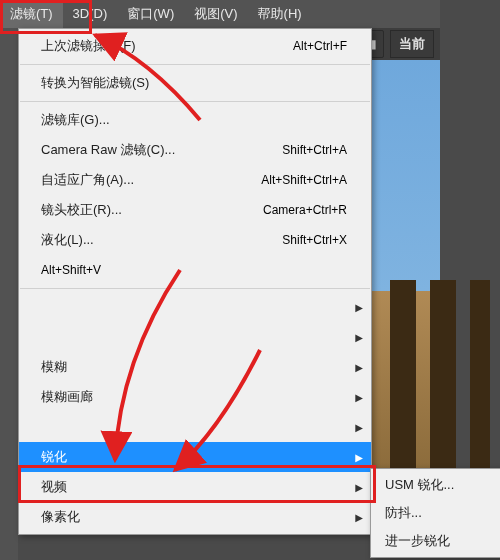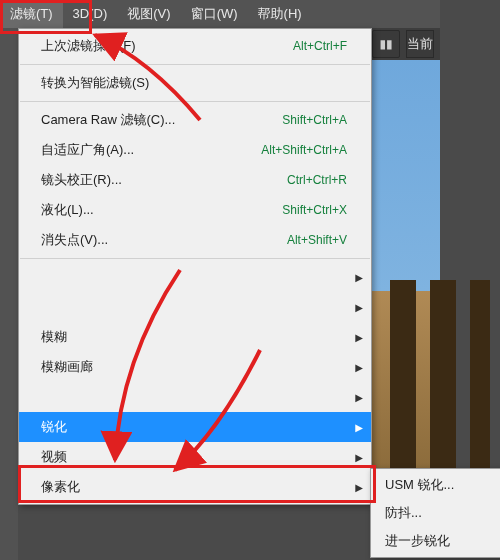--- a/index.html
+++ b/index.html
@@ -5,28 +5,28 @@
   html,body{margin:0;padding:0;width:500px;height:560px;overflow:hidden;font-family:"Microsoft YaHei","SimSun",Arial,sans-serif;font-size:13px;background:#4a4a4a;}
   .app{position:relative;width:440px;height:560px;}
   
   .menubar{position:absolute;left:0;top:0;right:0;height:28px;background:#535353;display:flex;align-items:center;color:#e8e8e8;}
   .menubar .mitem{padding:0 10px;height:28px;line-height:28px;cursor:default;}
   .menubar .mitem.active{background:#6a6a6a;}
   
   .stripbg{position:absolute;left:0;top:28px;right:0;height:32px;background:#3d3d3d;}
   .strip-right{position:absolute;right:0;top:28px;height:32px;display:flex;align-items:center;gap:6px;padding-right:6px;}
   .iconbtn{width:26px;height:26px;background:#3a3a3a;border:1px solid #2a2a2a;border-radius:2px;display:flex;align-items:center;justify-content:center;color:#cfcfcf;font-size:12px;}
-  .tab-cur{height:26px;background:#3a3a3a;border:1px solid #2a2a2a;color:#e0e0e0;padding:0 0;display:flex;align-items:center;}
+  .tab-cur{height:26px;background:#3a3a3a;border:1px solid #2a2a2a;color:#e0e0e0;padding:0 8px;display:flex;align-items:center;font-weight:bold;}
   
   .leftcol{position:absolute;left:0;top:28px;width:18px;bottom:0;background:#525252;}
   
   .menu{position:absolute;left:18px;top:28px;width:352px;background:#f0f0f0;border:1px solid #9a9a9a;box-shadow:2px 2px 6px rgba(0,0,0,.35);padding:2px 0;}
   .mi{position:relative;display:flex;align-items:center;height:30px;padding:0 24px 0 22px;color:#222;}
   .mi .lab{flex:1;white-space:nowrap;}
-  .mi .scut{color:#15803d;font-size:12px;white-space:nowrap;}
+  .mi .scut{color:#000000;font-size:12px;white-space:nowrap;}
   .mi .arw{position:absolute;right:8px;top:50%;transform:translateY(-50%);font-size:10px;color:#333;}
   .mi.sel{background:#1e90ff;color:#fff;}
   .mi.sel .scut,.mi.sel .arw{color:#fff;}
   .sep{height:1px;background:#d0d0d0;margin:3px 1px;}
   
   .submenu{position:absolute;left:370px;top:468px;width:130px;background:#f0f0f0;border:1px solid #9a9a9a;box-shadow:2px 2px 6px rgba(0,0,0,.35);padding:2px 0;}
   .submenu .mi{height:28px;padding:0 14px;justify-content:center;}
   
   .photo{position:absolute;left:370px;top:60px;right:0;height:420px;
     background:linear-gradient(180deg,#6fa8dc 0%,#7fb3e0 55%,#b08a55 55%,#8a6a3a 100%);}
@@ -47,22 +47,22 @@
   <div class="photo">
     <div class="tree t1"></div>
     <div class="tree t2"></div>
     <div class="tree t3"></div>
   </div>
   <div class="photo-left"></div>
 
   <div class="menubar">
     <div class="mitem active">滤镜(T)</div>
     <div class="mitem">3D(D)</div>
+    <div class="mitem">窗口(W)</div>
     <div class="mitem">视图(V)</div>
-    <div class="mitem">窗口(W)</div>
     <div class="mitem">帮助(H)</div>
   </div>
 
   <div class="stripbg"></div>
   <div class="strip-right">
     <div class="iconbtn">✎</div>
     <div class="iconbtn">▮▮</div>
     <div class="tab-cur">当前</div>
   </div>
 
@@ -72,37 +72,39 @@
     <div class="mi">
       <span class="lab">上次滤镜操作(F)</span>
       <span class="scut">Alt+Ctrl+F</span>
     </div>
     <div class="sep"></div>
     <div class="mi">
       <span class="lab">转换为智能滤镜(S)</span>
     </div>
     <div class="sep"></div>
     <div class="mi">
+      <span class="lab">滤镜库(G)...</span>
+    </div>
+    <div class="mi">
       <span class="lab">Camera Raw 滤镜(C)...</span>
       <span class="scut">Shift+Ctrl+A</span>
     </div>
     <div class="mi">
       <span class="lab">自适应广角(A)...</span>
       <span class="scut">Alt+Shift+Ctrl+A</span>
     </div>
     <div class="mi">
       <span class="lab">镜头校正(R)...</span>
-      <span class="scut">Ctrl+Ctrl+R</span>
+      <span class="scut">Camera+Ctrl+R</span>
     </div>
     <div class="mi">
       <span class="lab">液化(L)...</span>
       <span class="scut">Shift+Ctrl+X</span>
     </div>
     <div class="mi">
-      <span class="lab">消失点(V)...</span>
       <span class="scut">Alt+Shift+V</span>
     </div>
     <div class="sep"></div>
     <div class="mi">
       <span class="arw">▶</span>
     </div>
     <div class="mi">
       <span class="arw">▶</span>
     </div>
     <div class="mi">

